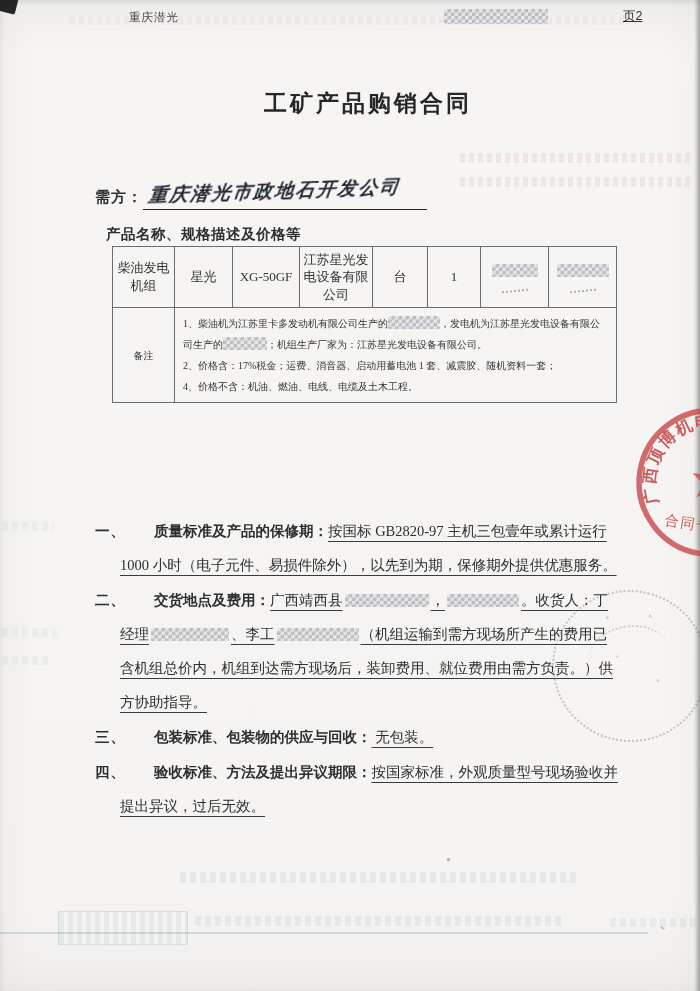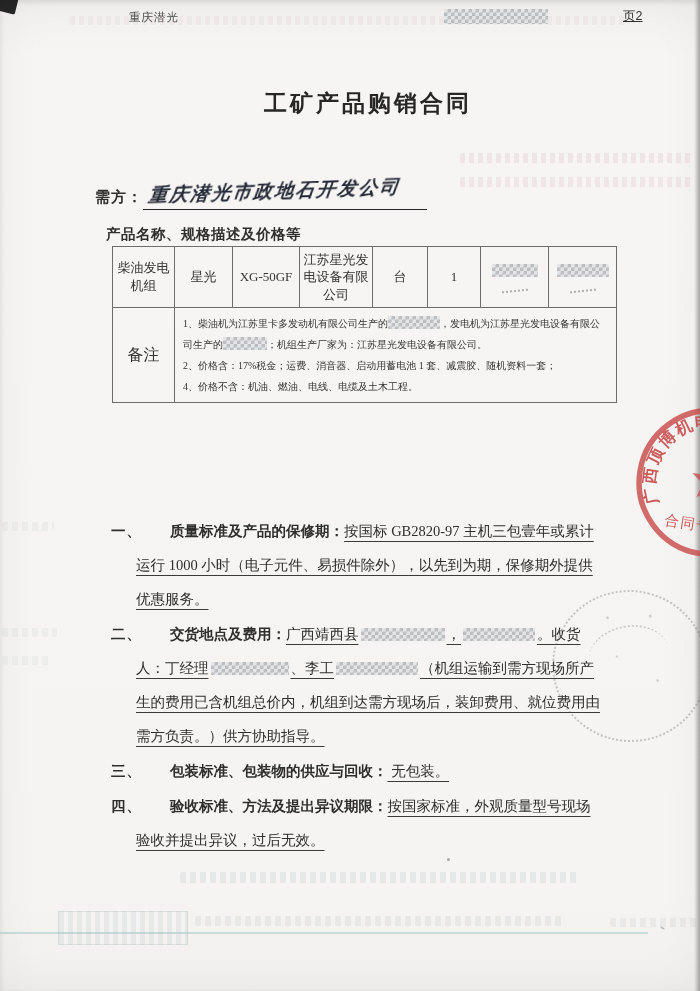--- a/index.html
+++ b/index.html
@@ -39,29 +39,29 @@
   .supplier .val{font-weight:bold;border-bottom:1.6px solid #2a2a2a;padding:0 8px 1px 3px;letter-spacing:1px;}
   .buyer{top:183px;}
   .hw-underline{display:inline-block;border-bottom:1.7px solid #23232b;padding:0 28px 0 4px;}
   .handwriting{display:inline-block;font-size:19px;font-style:italic;font-weight:bold;letter-spacing:2px;color:#242836;transform:rotate(-2deg) skewX(-9deg);transform-origin:left bottom;filter:blur(.2px);}
   .products-heading{position:absolute;top:225px;left:106px;font-size:14.5px;font-weight:bold;letter-spacing:.5px;}
   
   .ptable{position:absolute;top:246px;left:112px;border-collapse:collapse;table-layout:fixed;width:504px;color:#333;}
   .ptable th,.ptable td{border:1px solid #6d6d6d;padding:2px;}
   .ptable th{font-size:12.5px;font-weight:bold;white-space:pre-line;line-height:1.3;height:36px;text-align:center;}
   .prod-row td{height:56px;text-align:center;font-size:13px;line-height:1.35;vertical-align:middle;}
-  .remark-label,.total-label{text-align:center;font-size:16px;vertical-align:middle;line-height:1.5;}
+  .remark-label,.total-label{text-align:center;font-size:10px;vertical-align:middle;line-height:1.5;}
   .remark-cell{text-align:left;vertical-align:middle;padding:5px 8px !important;}
   .remark-line{font-size:10px;line-height:21px;}
   .total-row td{height:36px;}
   .total-cell{font-size:14px;text-align:left;padding-left:10px !important;vertical-align:middle;}
   .price-note{width:26px;border-bottom:2px dotted rgba(90,90,90,.45);margin:11px auto 0;transform:rotate(-6deg);}
   
   .sections{position:absolute;top:514px;left:120px;width:500px;font-size:14.5px;line-height:34px;color:#2e2e2e;}
-  .sec{text-indent:-25px;margin:0 16px 1px;}
+  .sec{text-indent:-25px;margin:0 0 1px;}
   .sec-num{font-weight:bold;margin-right:28px;letter-spacing:1px;}
   .sec-title{font-weight:bold;}
   .sec-body{text-decoration:underline;text-underline-offset:5px;text-decoration-thickness:1.2px;text-decoration-color:#3a3a3a;}
   .sec-body .mosaic{margin:0 2px;}
   
   .red-stamp{position:absolute;left:628px;top:398px;width:160px;height:170px;opacity:.88;transform:rotate(9deg);}
   .faint-seal{position:absolute;left:552px;top:590px;width:152px;height:148px;border:2.5px dotted rgba(70,70,70,.55);border-radius:50%;transform:rotate(14deg);opacity:.5;
     background:
       radial-gradient(circle 2px at 28% 22%, rgba(60,60,60,.5) 0 60%, transparent 70%),
       radial-gradient(circle 2px at 55% 14%, rgba(60,60,60,.45) 0 60%, transparent 70%),

